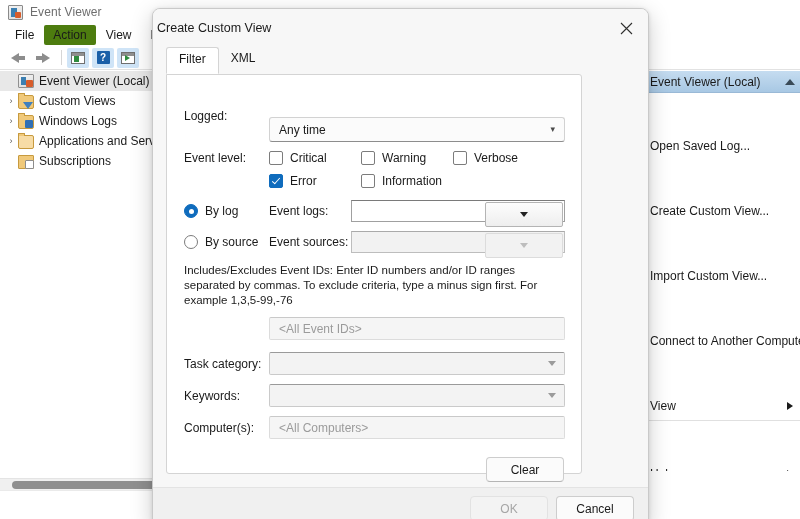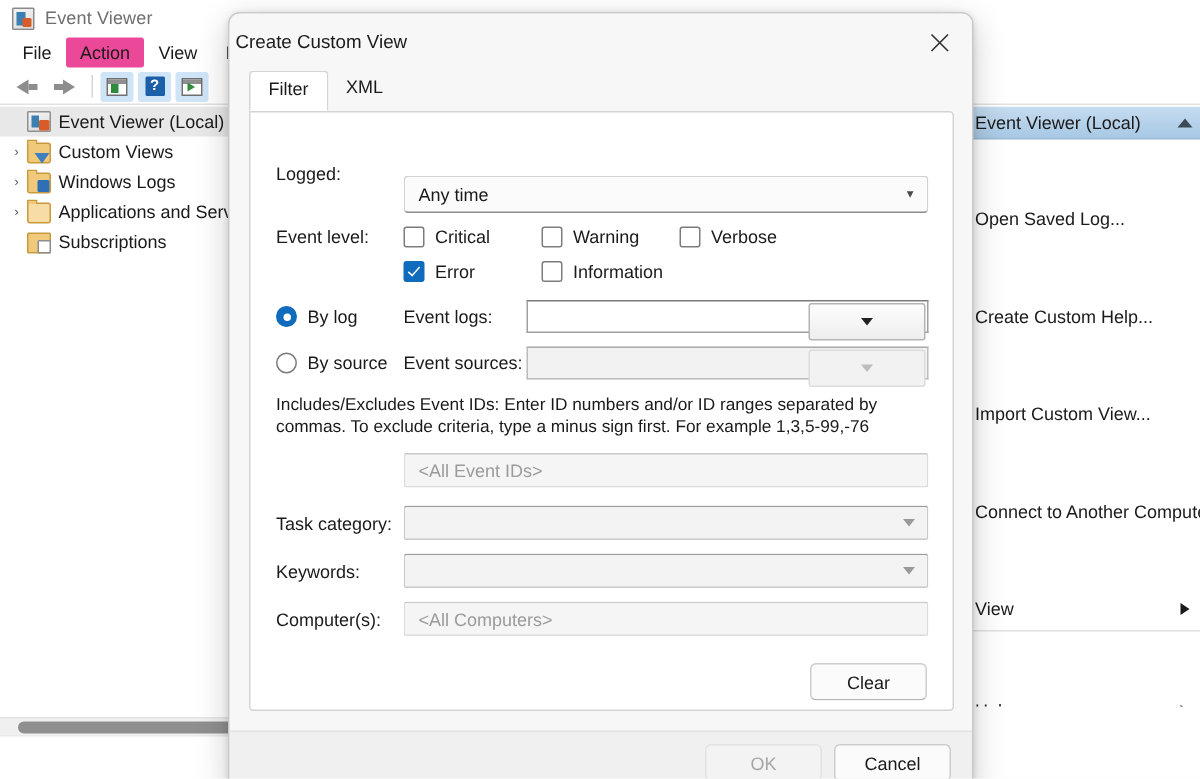--- a/index.html
+++ b/index.html
@@ -80,21 +80,21 @@
   }
   .menu-item {
     font-size: 12px;
     color: #1a1a1a;
     padding: 3px 9px;
     margin-right: 1px;
     border-radius: 2px;
     line-height: 14px;
   }
   .menu-item.active {
-    background: #ec4899;
+    background: #4d7c0f;
   }
 
   .toolbar {
     position: absolute;
     left: 0; top: 46px;
     width: 800px; height: 24px;
     background: #ffffff;
     display: flex;
     align-items: center;
     padding-left: 6px;
@@ -411,21 +411,21 @@
     border: 1px solid #d4d4d4;
     border-bottom: 1px solid #ffffff;
     border-radius: 3px 3px 0 0;
     z-index: 2;
   }
 
   .tab-body {
     position: absolute;
     left: 13px;
     top: 65px;
-    width: 470px;
+    width: 416px;
     height: 400px;
     background: #ffffff;
     border: 1px solid #d4d4d4;
     border-radius: 0 3px 3px 3px;
     box-sizing: border-box;
   }
 
   .form {
     position: absolute;
     left: 0; top: 0;
@@ -738,21 +738,21 @@
 
     <div class="actions-pane">
       <div class="actions-header">
         <span>Event Viewer (Local)</span>
         <span class="chev-up"></span>
       </div>
       <div class="action-item">
         <span>Open Saved Log...</span>
       </div>
       <div class="action-item">
-        <span>Create Custom Help...</span>
+        <span>Create Custom View...</span>
       </div>
       <div class="action-item">
         <span>Import Custom View...</span>
       </div>
       <div class="action-item">
         <span>Connect to Another Computer...</span>
       </div>
       <div class="action-item">
         <span>View</span>
         <span class="submenu-tri"></span>

